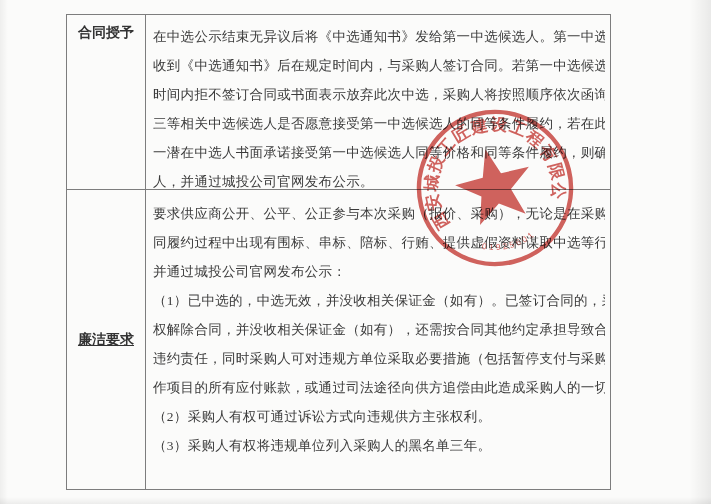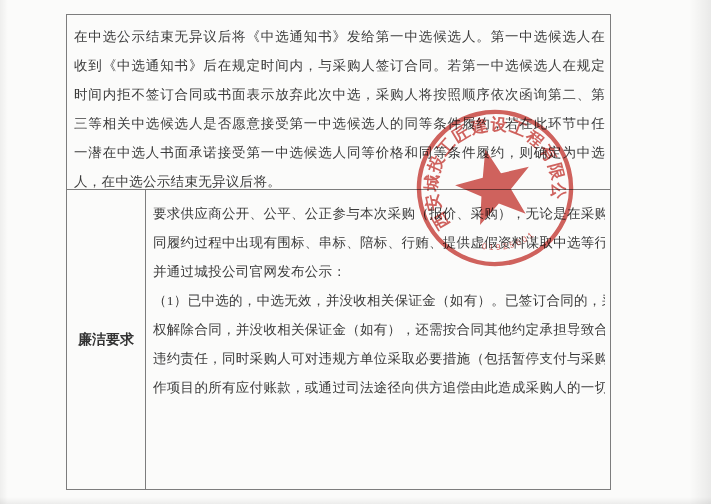--- a/index.html
+++ b/index.html
@@ -24,21 +24,21 @@
   }
   .t-row{display:flex;box-sizing:border-box;}
   .t-row.row-award{height:174px;}
   .t-row.row-integrity{flex:1;border-top:1px solid #7d7d7d;}
   .label-cell{
     width:79px;box-sizing:border-box;border-right:1px solid #7d7d7d;
     display:flex;justify-content:center;color:#333;
     font-weight:700;font-size:14px;
   }
   .row-award .label-cell{align-items:flex-start;padding-top:9px;}
-  .row-integrity .label-cell{align-items:center;}
+  .row-integrity .label-cell{align-items:center;text-decoration:underline;}
   .content-cell{flex:1;box-sizing:border-box;overflow:hidden;}
   .row-award .content-cell{padding:7px 5px 0 7px;}
   .row-integrity .content-cell{padding:9px 5px 0 7px;}
   .text-line{
     height:29px;line-height:29px;font-size:13.5px;color:#3b3b3b;
     letter-spacing:0.3px;white-space:nowrap;overflow:hidden;
     text-align:justify;text-align-last:justify;
   }
   .text-line.para-end{text-align-last:left;}
 
@@ -51,42 +51,47 @@
 </head>
 <body>
 
 <div class="edge-left"></div>
 <div class="edge-right"></div>
 <div class="edge-bottom"></div>
 
 <div class="doc-table">
 
   <div class="t-row row-award">
+    <div class="label-cell">
+      <span>合同授予</span>
+    </div>
     <div class="content-cell">
         <div class="text-line">在中选公示结束无异议后将《中选通知书》发给第一中选候选人。第一中选候选人在</div>
         <div class="text-line">收到《中选通知书》后在规定时间内，与采购人签订合同。若第一中选候选人在规定</div>
         <div class="text-line">时间内拒不签订合同或书面表示放弃此次中选，采购人将按照顺序依次函询第二、第</div>
         <div class="text-line">三等相关中选候选人是否愿意接受第一中选候选人的同等条件履约，若在此环节中任</div>
         <div class="text-line">一潜在中选人书面承诺接受第一中选候选人同等价格和同等条件履约，则确定为中选</div>
-        <div class="text-line para-end">人，在中选公示结束无异议后将。</div>
+        <div class="text-line para-end">人，并通过城投公司官网发布公示。</div>
       </div>
   </div>
 
   <div class="t-row row-integrity">
     <div class="label-cell">
       <span>廉洁要求</span>
     </div>
     <div class="content-cell">
         <div class="text-line">要求供应商公开、公平、公正参与本次采购（报价、采购），无论是在采购过程或合</div>
         <div class="text-line">同履约过程中出现有围标、串标、陪标、行贿、提供虚假资料谋取中选等行为的，采</div>
         <div class="text-line para-end">并通过城投公司官网发布公示：</div>
         <div class="text-line">（1）已中选的，中选无效，并没收相关保证金（如有）。已签订合同的，采购人有</div>
         <div class="text-line">权解除合同，并没收相关保证金（如有），还需按合同其他约定承担导致合同终止的</div>
         <div class="text-line">违约责任，同时采购人可对违规方单位采取必要措施（包括暂停支付与采购人相关合</div>
         <div class="text-line">作项目的所有应付账款，或通过司法途径向供方追偿由此造成采购人的一切经济及商</div>
+        <div class="text-line para-end">（2）采购人有权可通过诉讼方式向违规供方主张权利。</div>
+        <div class="text-line para-end">（3）采购人有权将违规单位列入采购人的黑名单三年。</div>
       </div>
   </div>
 
 </div>
 
 <svg class="stamp" viewBox="0 0 200 200" xmlns="http://www.w3.org/2000/svg">
   <defs>
     <path id="arcTop" d="M 49.8,129 A 58 58 0 1 1 150.2,129" fill="none"></path>
     <path id="arcBottom" d="M 69,153.7 A 62 62 0 0 0 131,153.7" fill="none"></path>
   </defs>

